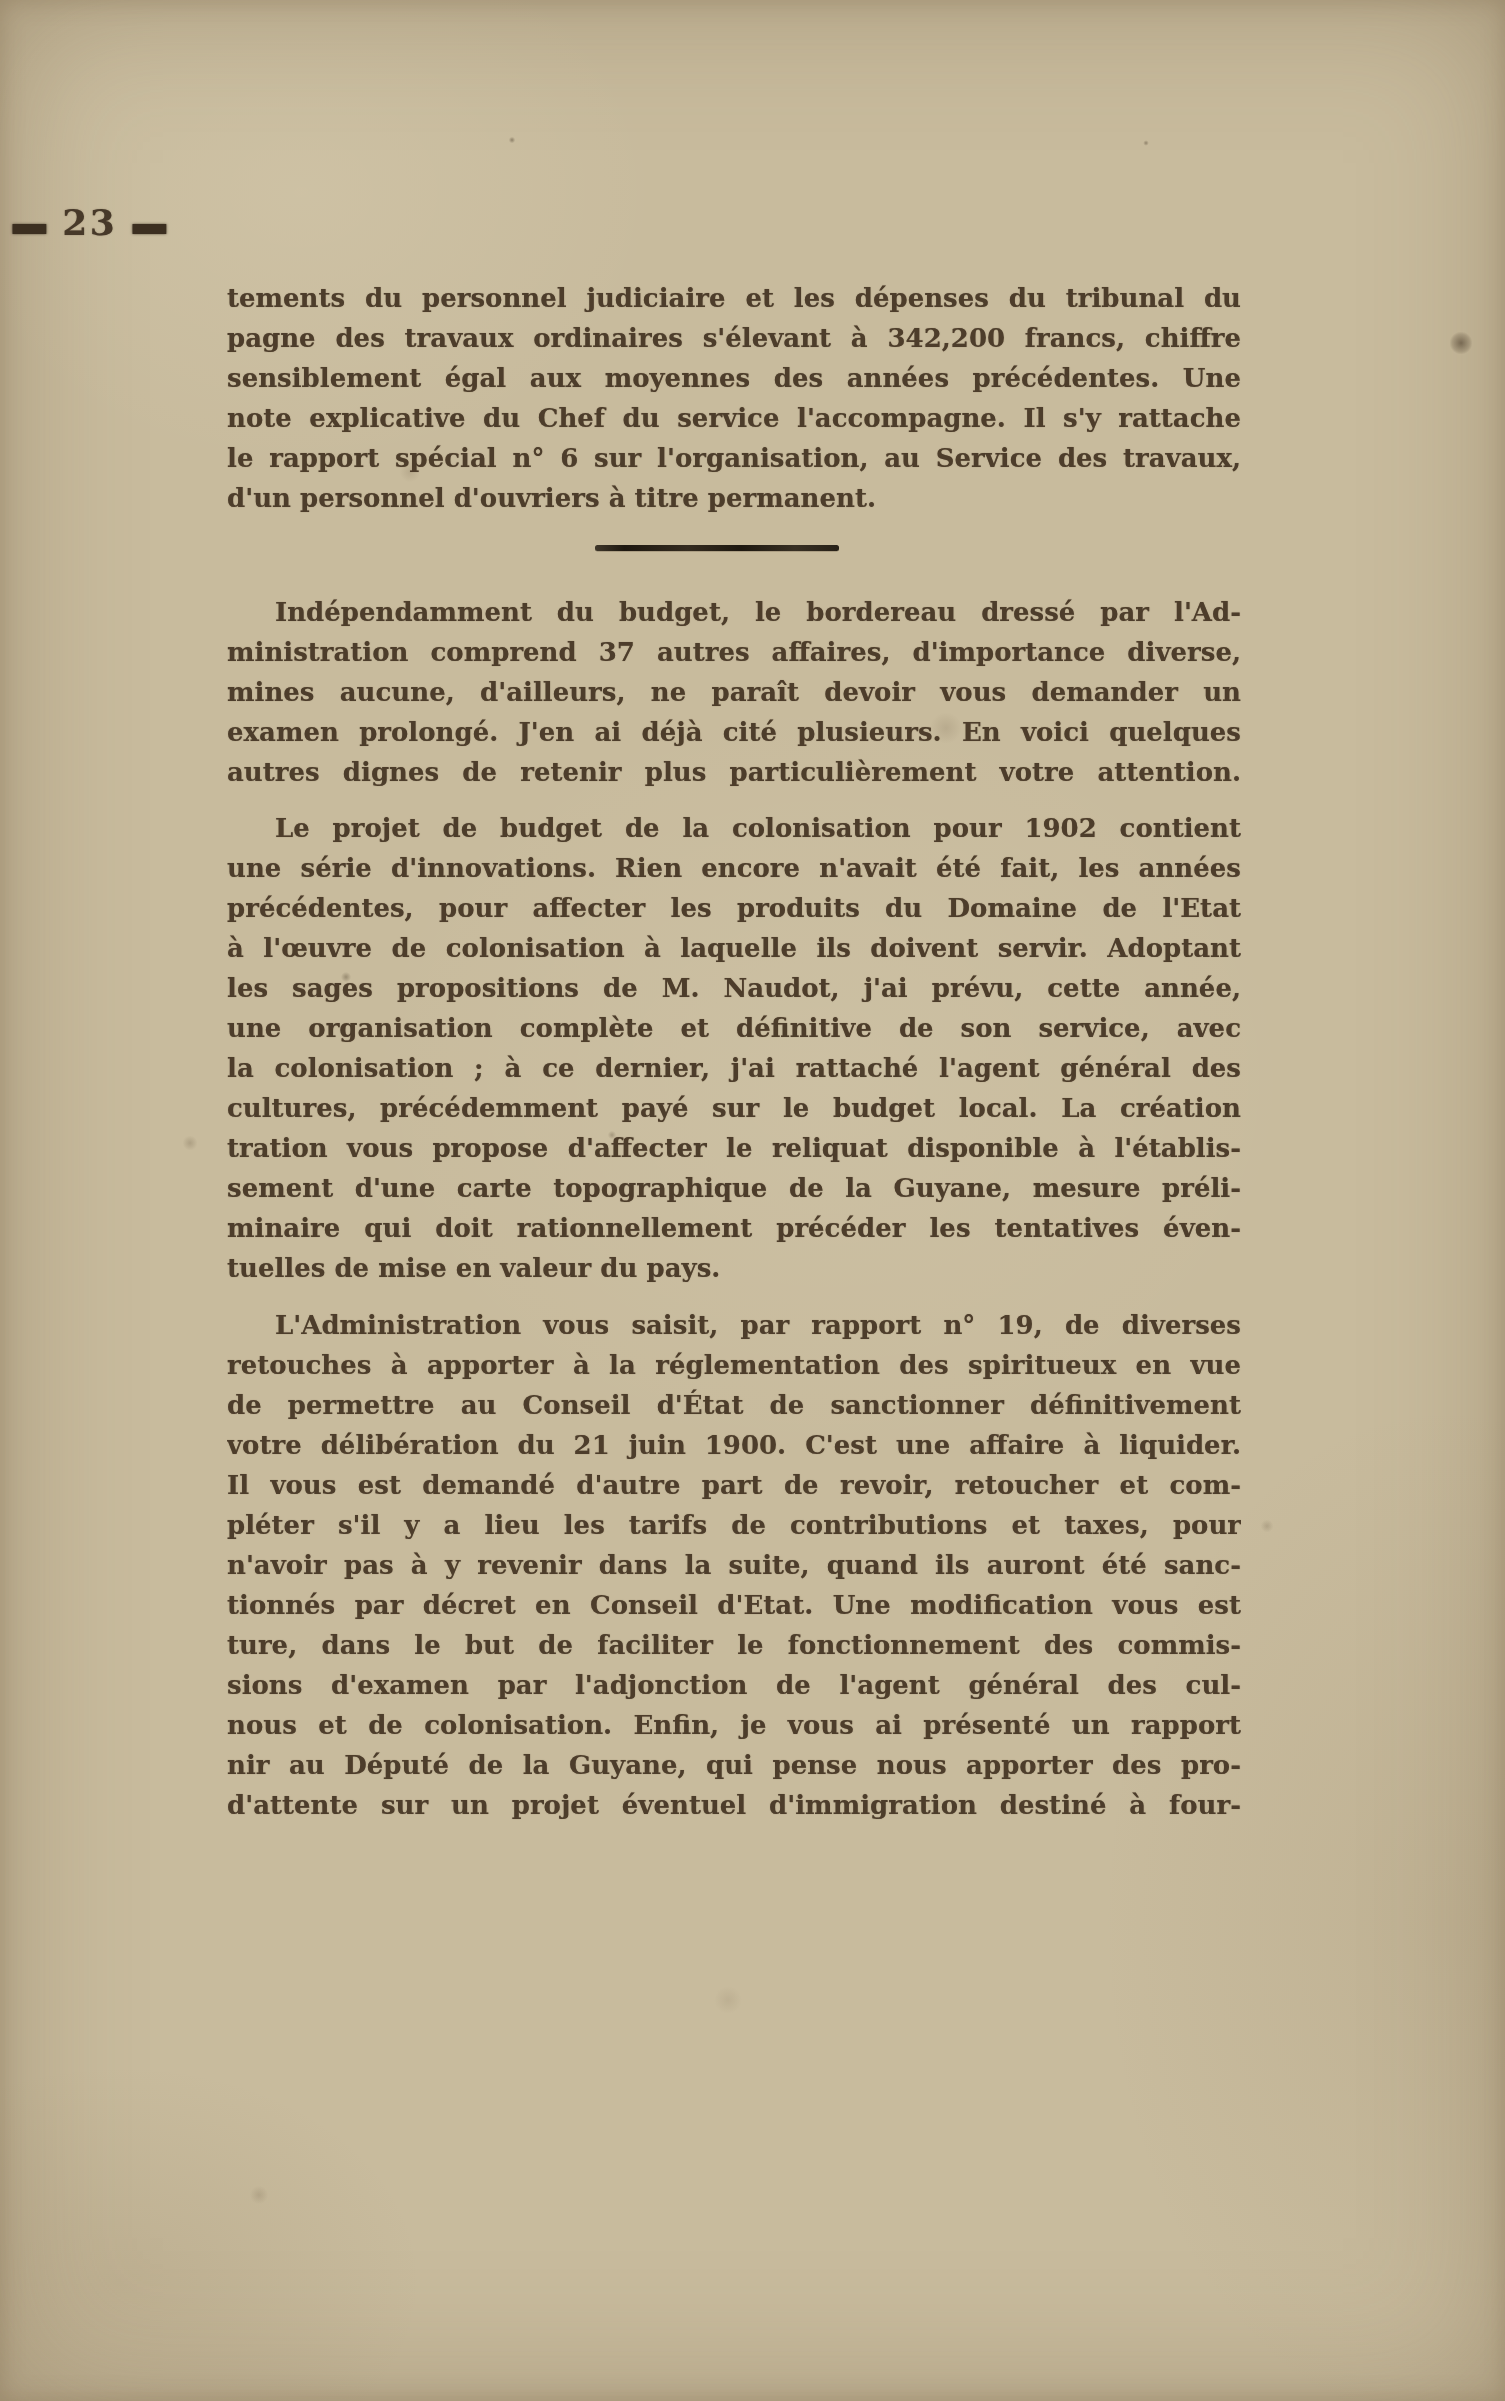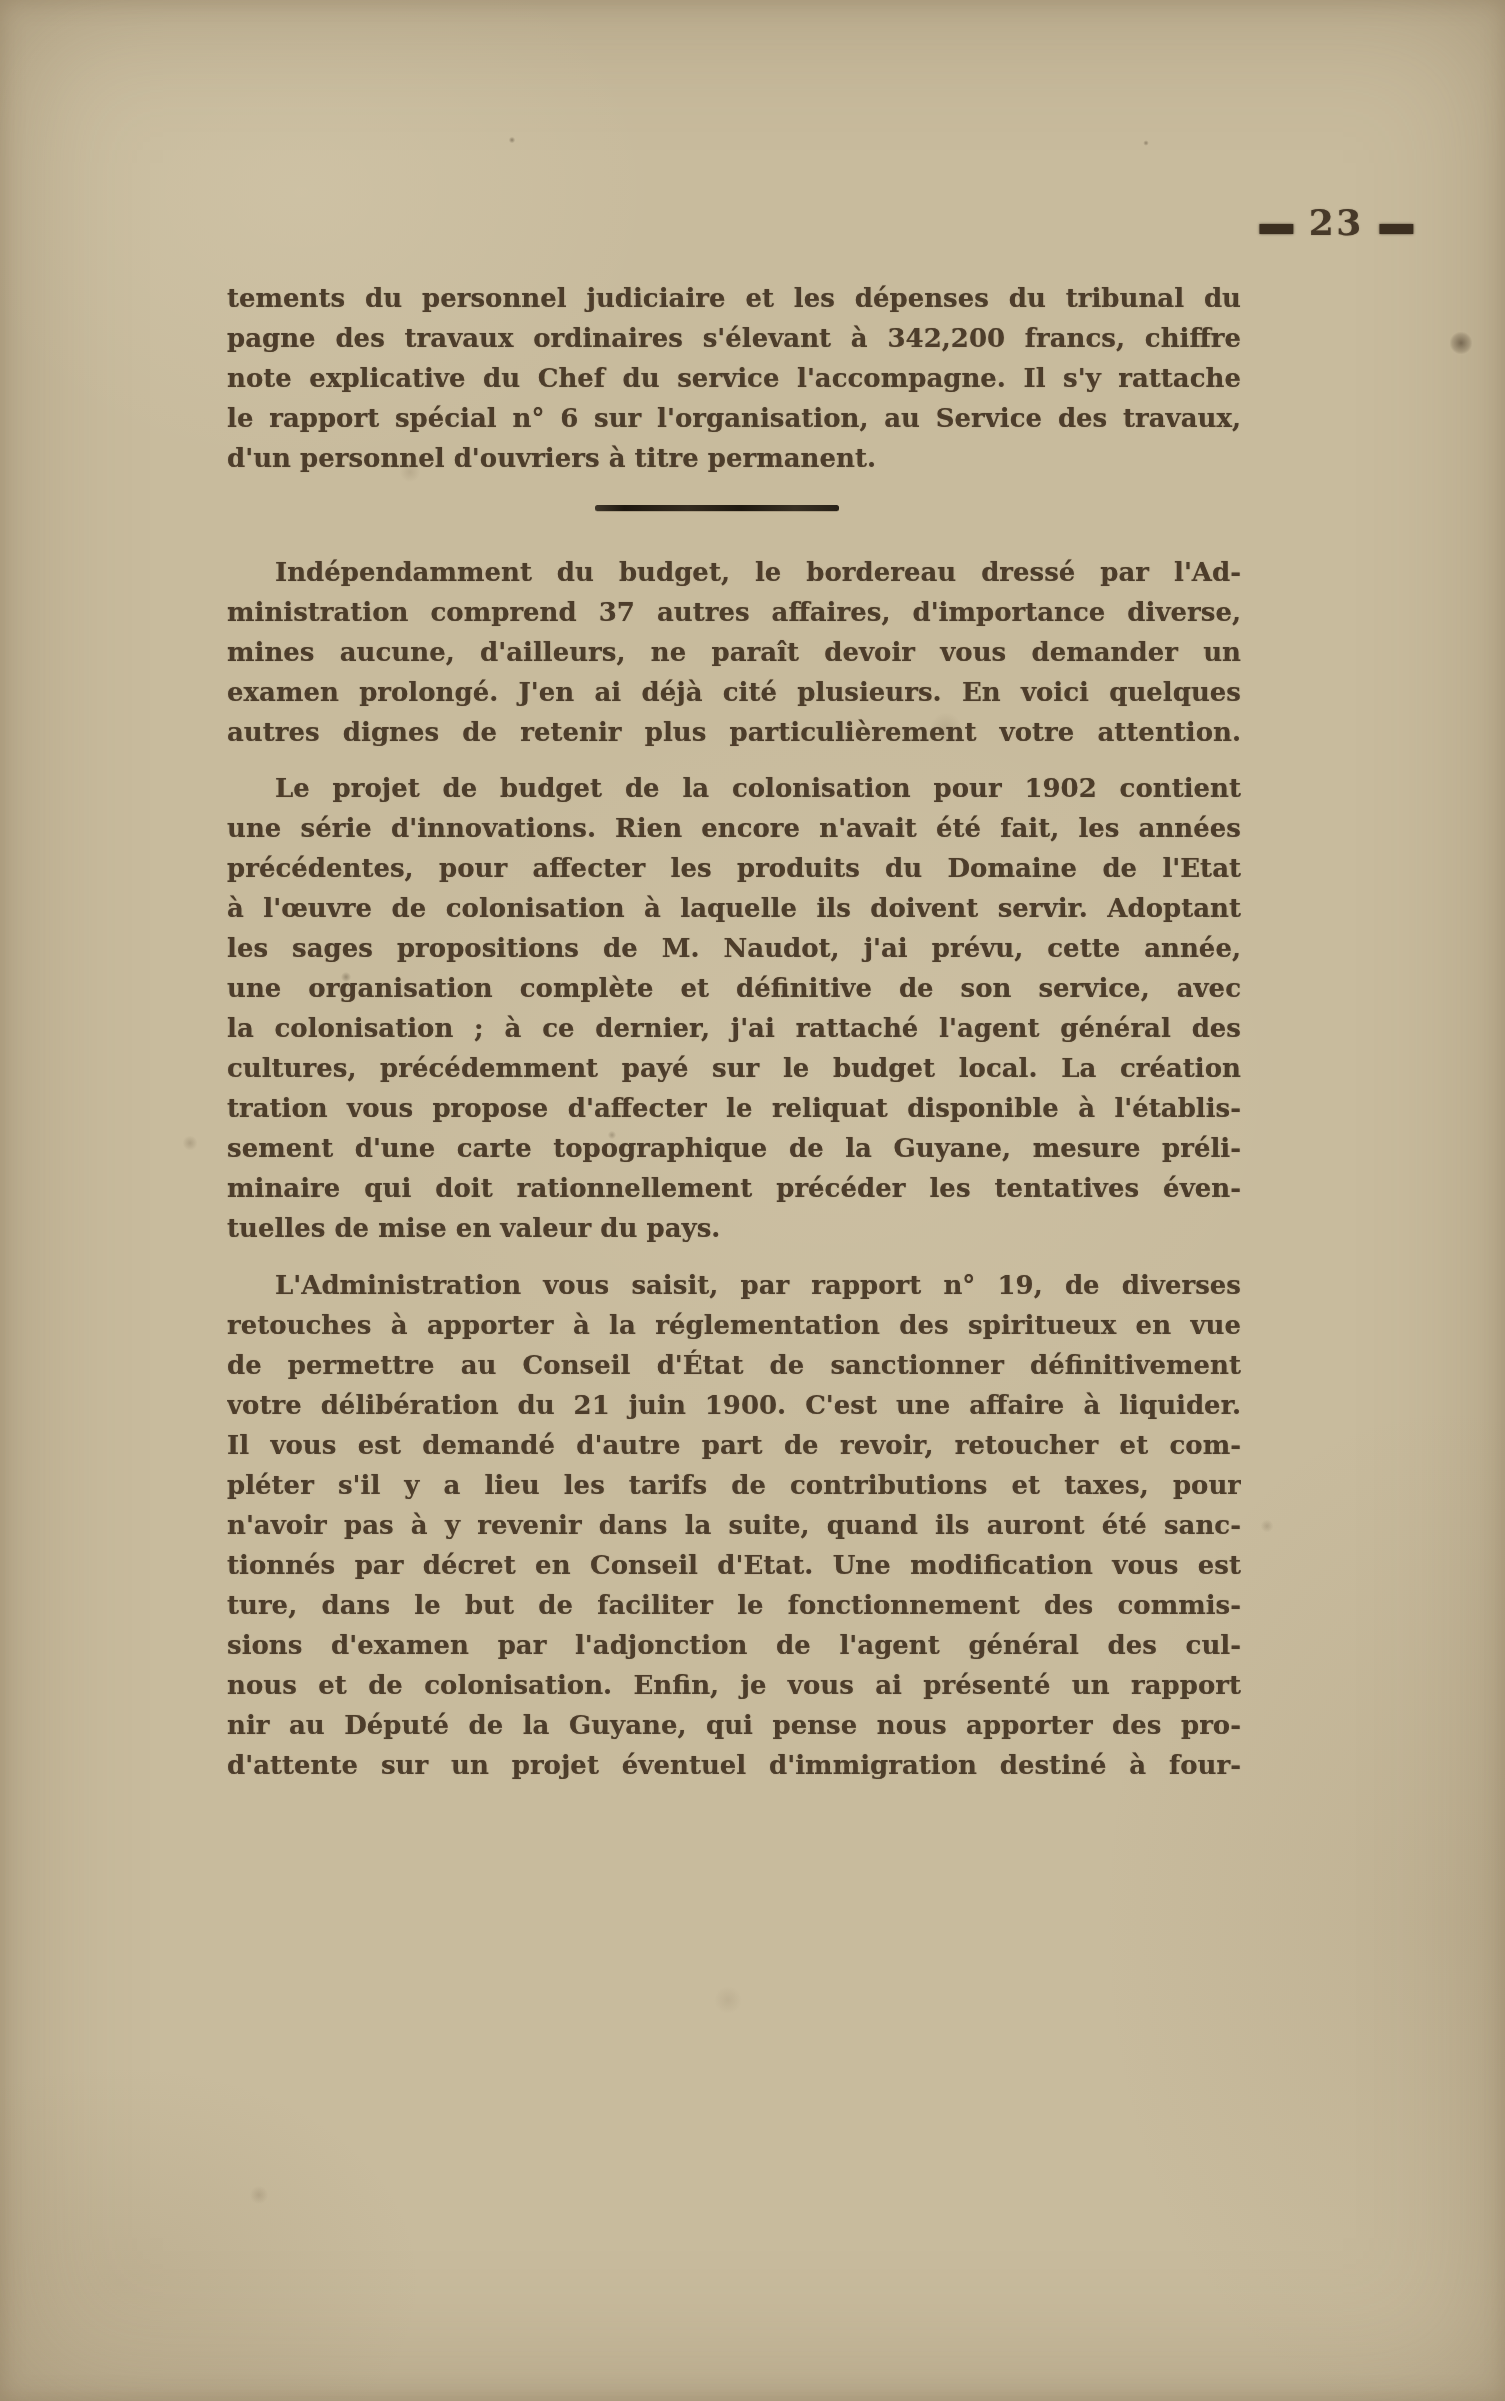--- a/index.html
+++ b/index.html
@@ -42,21 +42,21 @@
       inset 0 0 136px rgba(110, 90, 60, 0.38),
       inset 0 0 25px  rgba(100, 80, 52, 0.28);
   }
 
   
   .folio {
     position: absolute;
     top: 201px;
     left: 0;
     width: 1426px;
-    text-align: right;
+    text-align: left;
     color: #473929;
     white-space: nowrap;
   }
   .folio .page-num {
     font-size: 36px;
     font-weight: bold;
     letter-spacing: 2.5px;
     text-shadow: 0 0 1.2px rgba(64,50,34,0.55);
   }
   .folio .dash {
@@ -115,20 +115,21 @@
   <div class="folio" data-name="page-header">
     <span class="dash" data-name="page-number-dash-left">—</span>
     <span class="page-num" data-name="page-number">23</span>
     <span class="dash" data-name="page-number-dash-right">—</span>
   </div>
 
   <div class="text-block" id="text-block" data-name="body-text-block">
       <div class="paragraph" data-name="paragraph-1">
         <div class="line" data-name="text-line">tements du personnel judiciaire et les dépenses du tribunal du</div>
         <div class="line" data-name="text-line">pagne des travaux ordinaires s'élevant à 342,200 francs, chiffre</div>
+        <div class="line" data-name="text-line">sensiblement égal aux moyennes des années précédentes. Une</div>
         <div class="line" data-name="text-line">note explicative du Chef du service l'accompagne. Il s'y rattache</div>
         <div class="line" data-name="text-line">le rapport spécial n° 6 sur l'organisation, au Service des travaux,</div>
         <div class="line no-justify" data-name="text-line">d'un personnel d'ouvriers à titre permanent.</div>
       </div>
       <div class="divider" data-name="section-divider-rule"></div>
       <div class="paragraph" data-name="paragraph-2">
         <div class="line indent" data-name="text-line">Indépendamment du budget, le bordereau dressé par l'Ad-</div>
         <div class="line" data-name="text-line">ministration comprend 37 autres affaires, d'importance diverse,</div>
         <div class="line" data-name="text-line">mines aucune, d'ailleurs, ne paraît devoir vous demander un</div>
         <div class="line" data-name="text-line">examen prolongé. J'en ai déjà cité plusieurs. En voici quelques</div>

